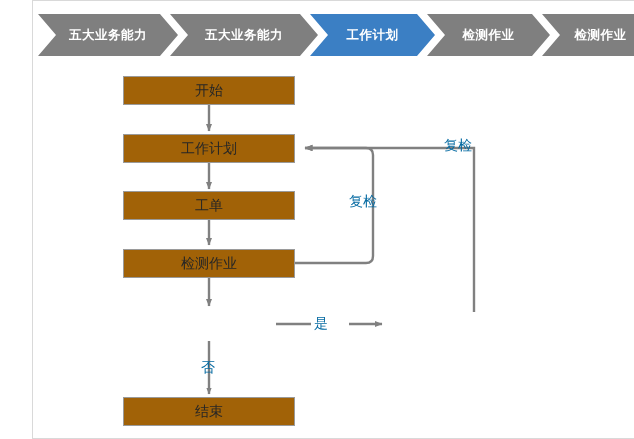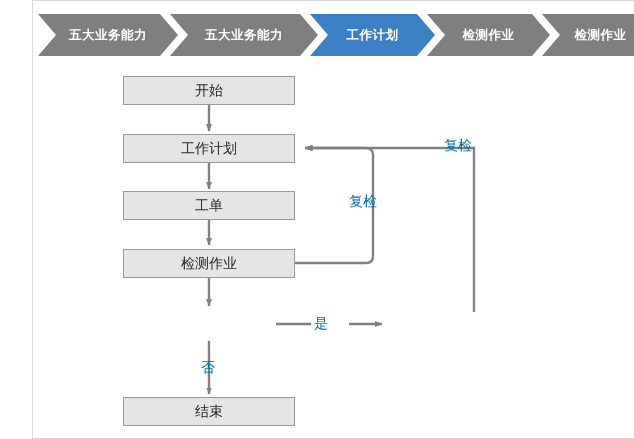--- a/index.html
+++ b/index.html
@@ -52,21 +52,21 @@
   #flow {
     position: absolute;
     left: 0;
     top: 0;
     width: 634px;
     height: 439px;
   }
   .node {
     position: absolute;
     box-sizing: border-box;
-    background: #e5e5e5;
+    background: #a16207;
     border: 1px solid #9a9a9a;
     display: flex;
     align-items: center;
     justify-content: center;
     color: #262626;
     font-size: 14px;
     white-space: nowrap;
   }
   .diamond-wrap {
     position: absolute;

